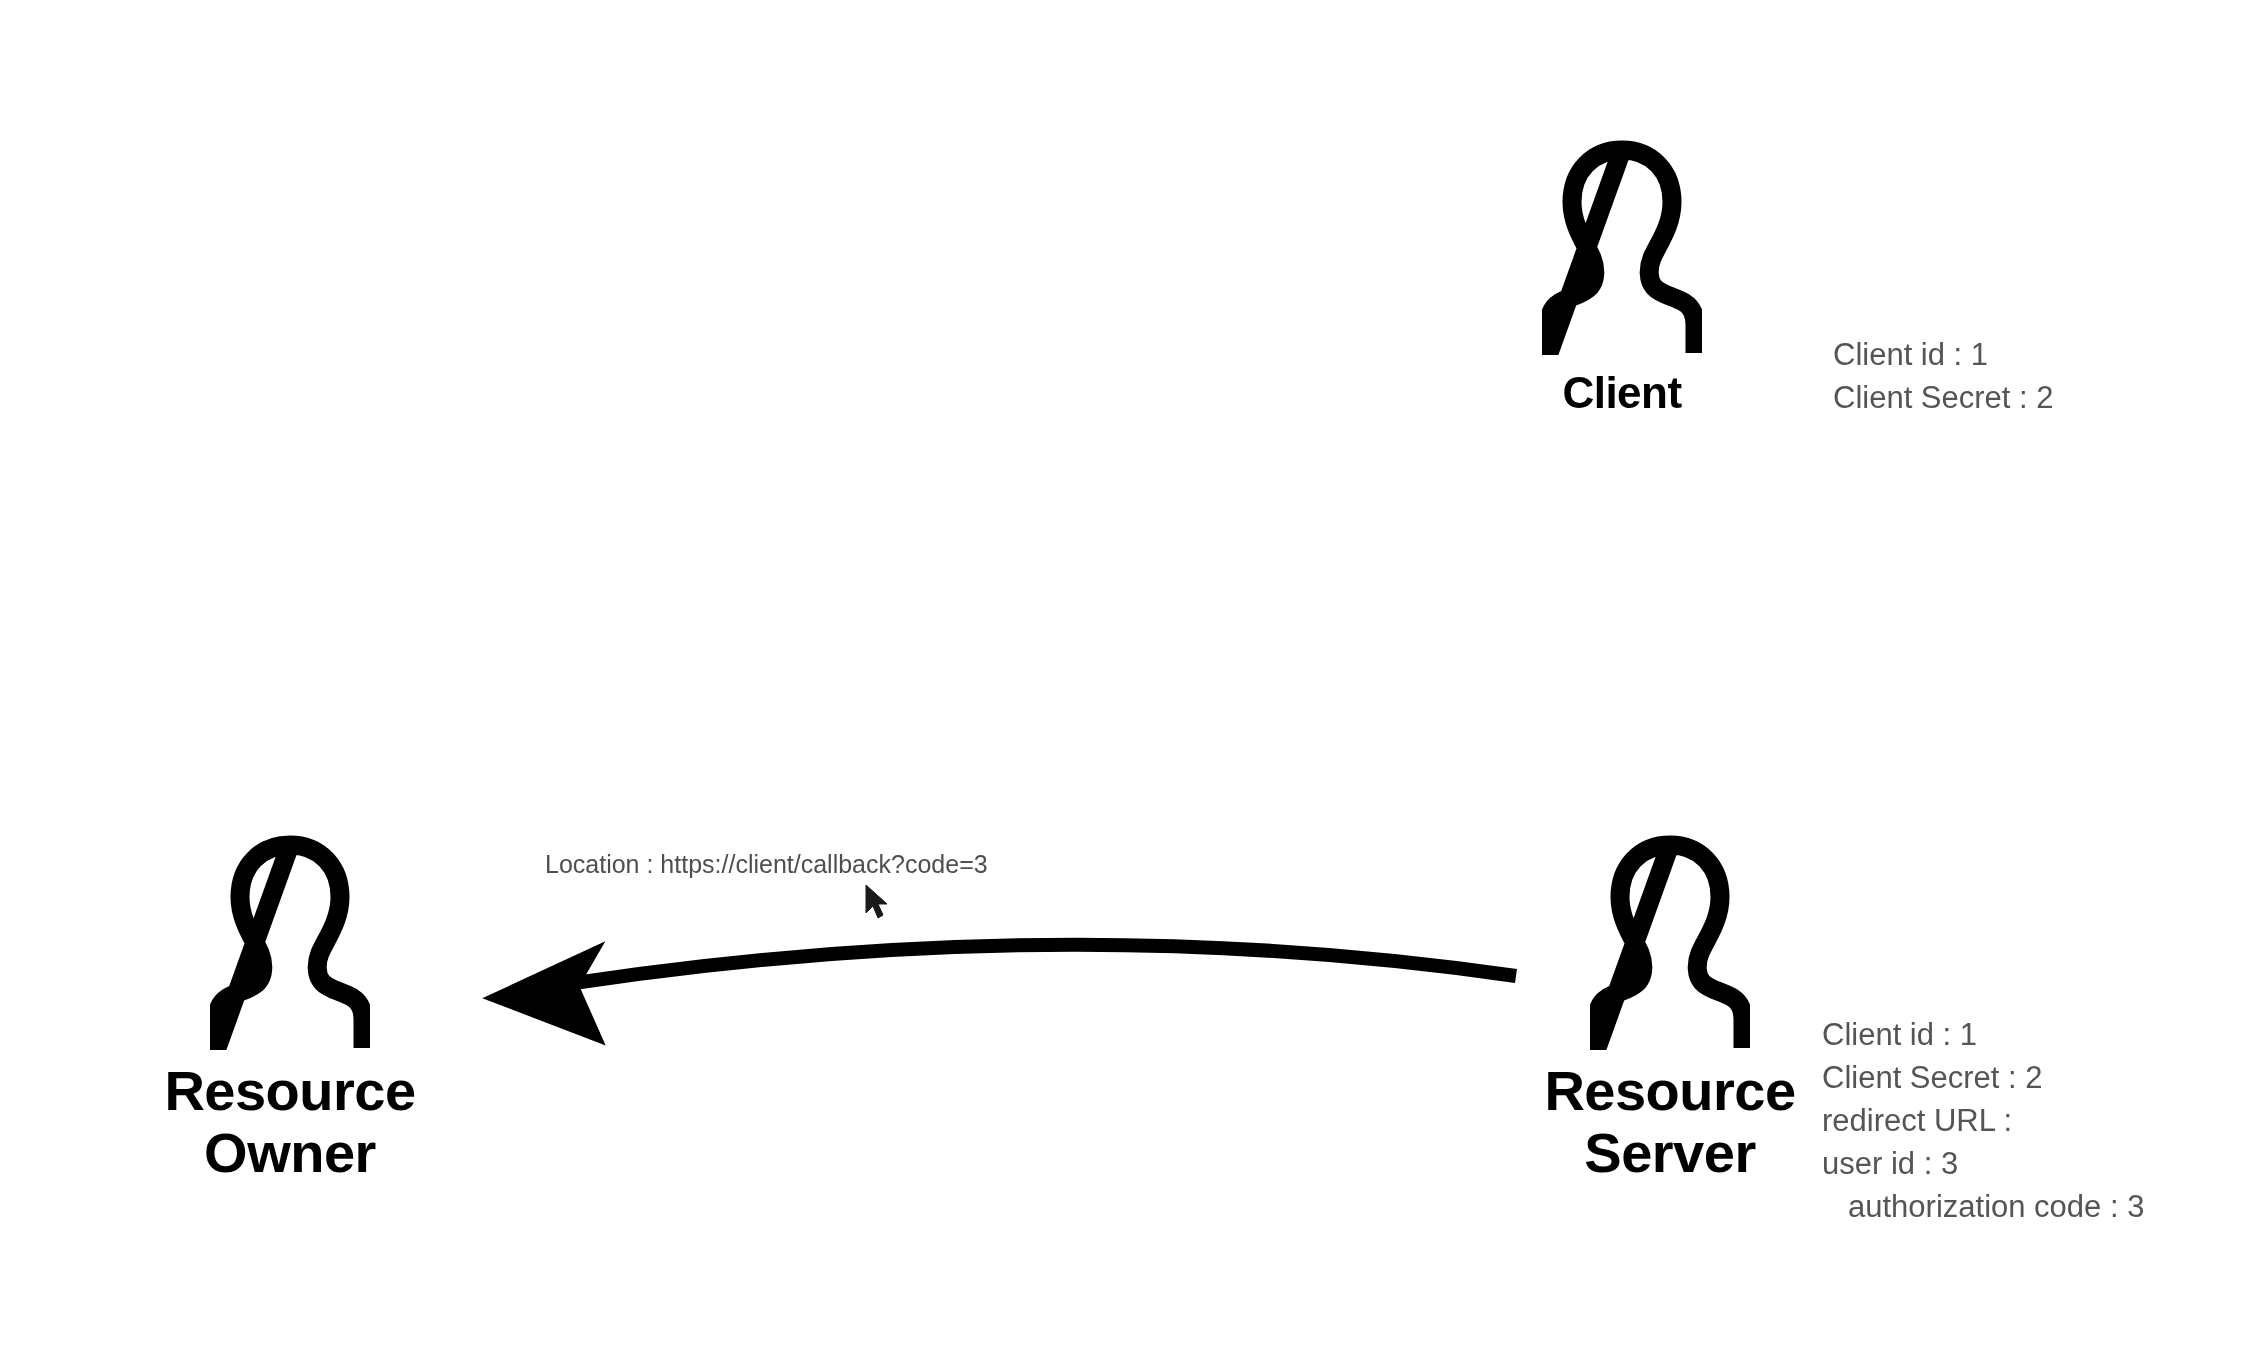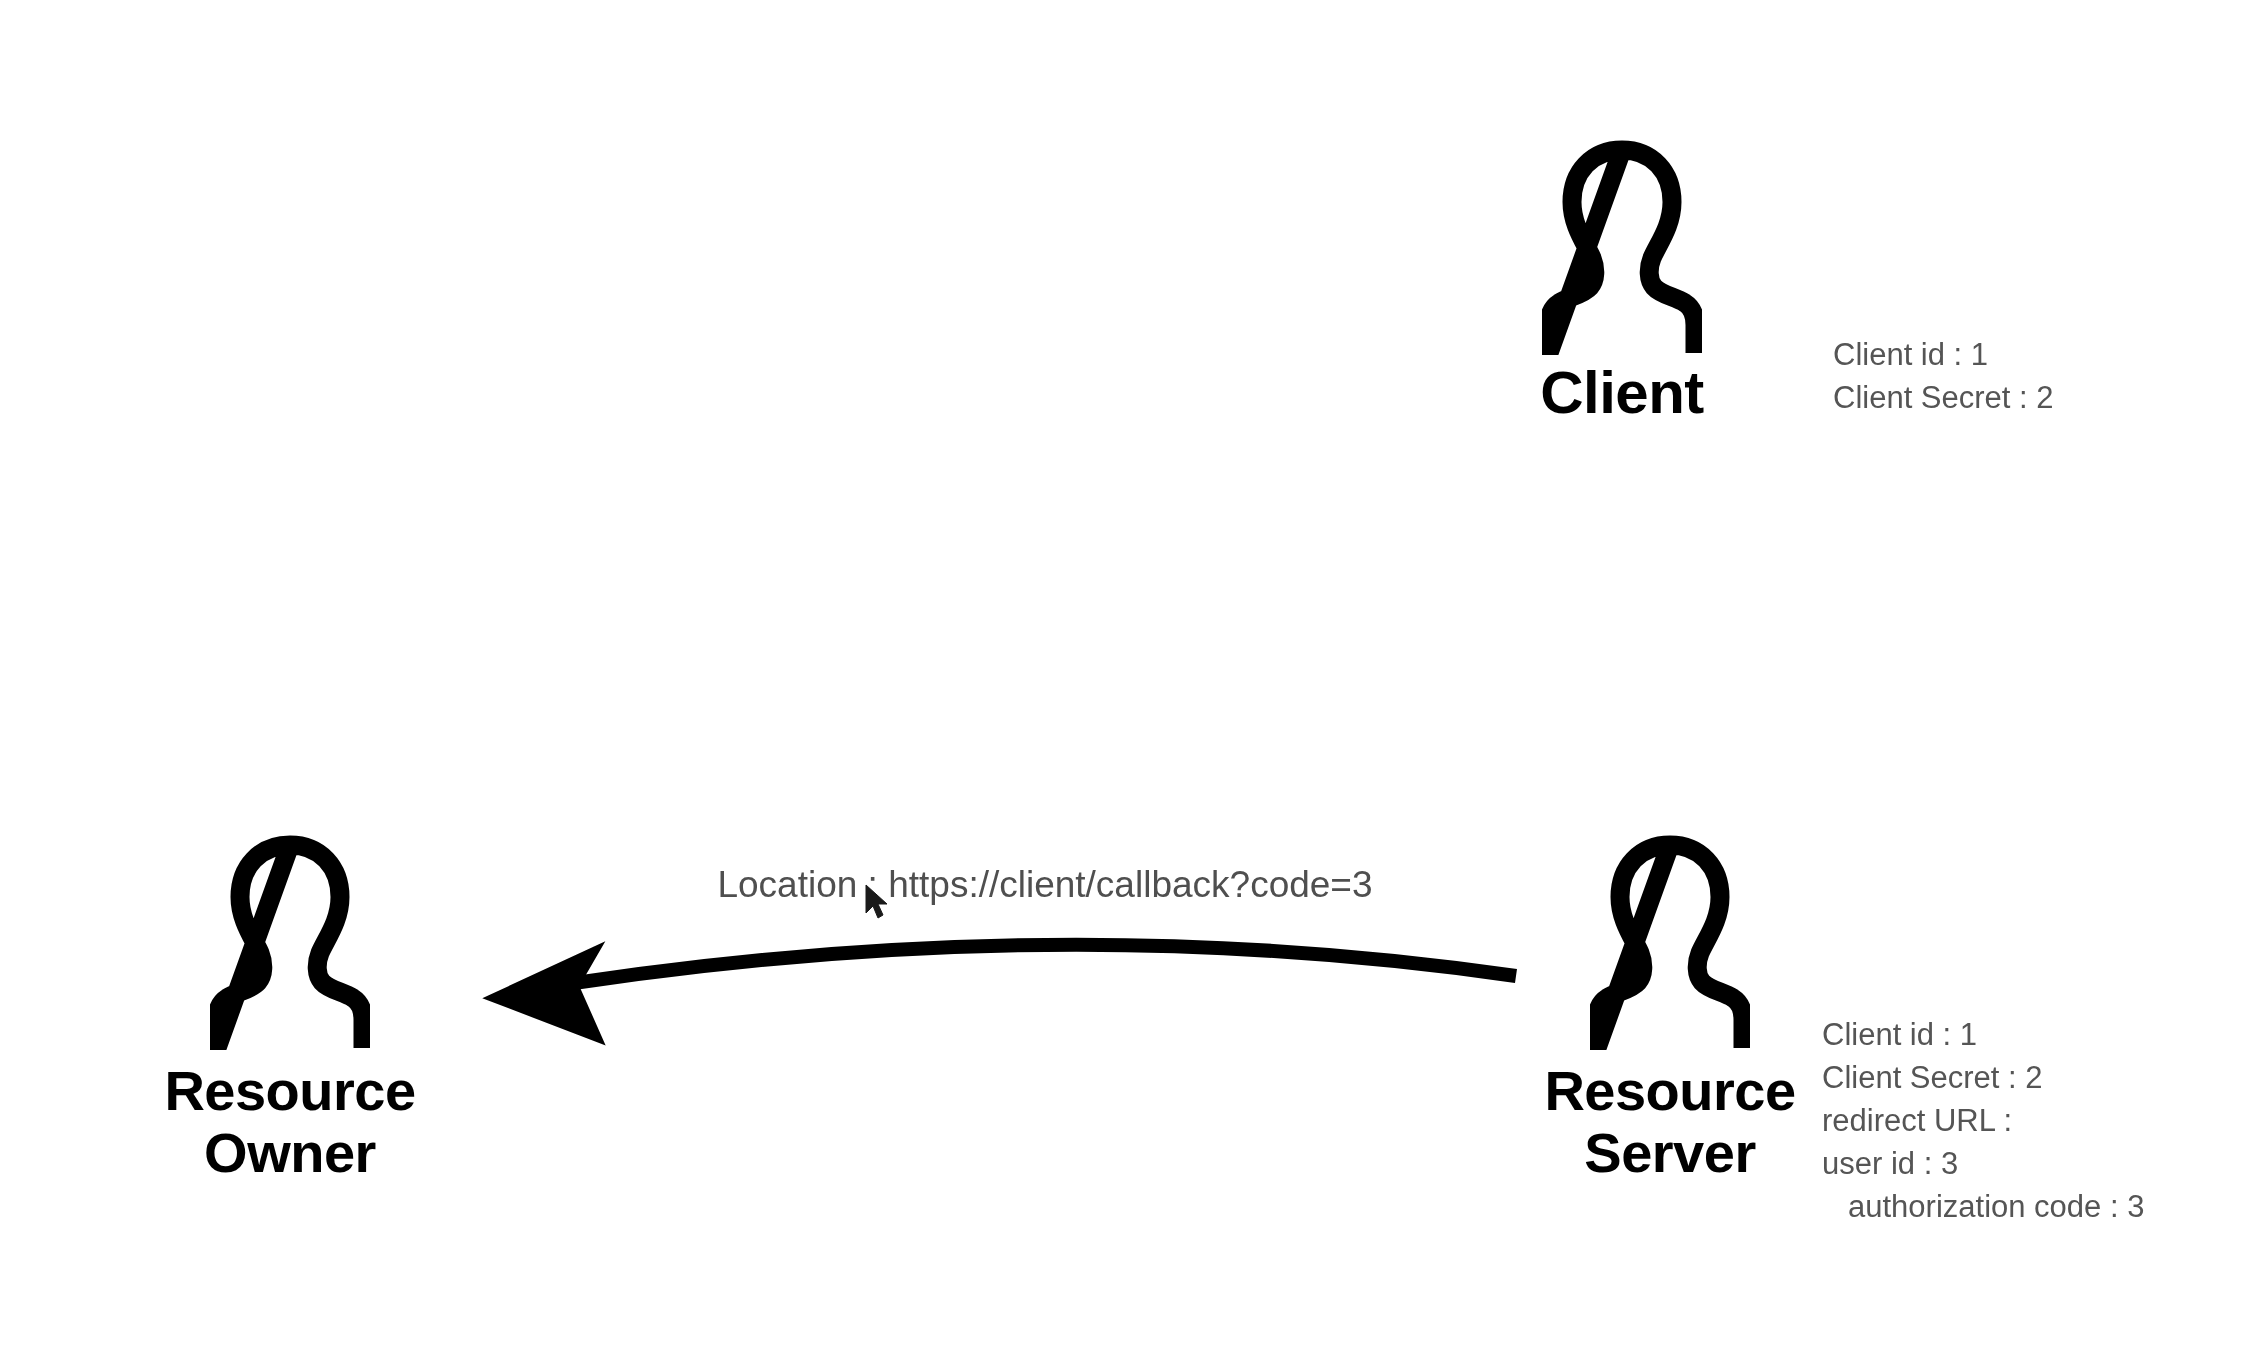--- a/index.html
+++ b/index.html
@@ -37,21 +37,21 @@
     letter-spacing: -0.5px;
     white-space: pre-line;
   }
 
   #actor-client {
     left: 1477px;
     top: 140px;
     width: 290px;
   }
   #actor-client .actor-label {
-    font-size: 60px;
+    font-size: 44px;
     line-height: 60px;
     margin-top: 4px;
   }
 
   #actor-resource-owner {
     left: 100px;
     top: 835px;
     width: 380px;
   }
   #actor-resource-owner .actor-label {
@@ -100,26 +100,25 @@
     position: absolute;
     left: 0;
     top: 0;
     width: 2252px;
     height: 1356px;
     pointer-events: none;
   }
   #arrow-label {
     position: absolute;
     left: 545px;
-    top: 864px;
+    top: 843px;
     width: 1000px;
-    text-align: center;
     color: #4f4f4f;
     font-family: "Liberation Sans", sans-serif;
-    font-size: 37px;
+    font-size: 25px;
     line-height: 42px;
     white-space: nowrap;
   }
 
   
   #mouse-cursor {
     position: absolute;
     left: 864px;
     top: 884px;
     width: 26px;

